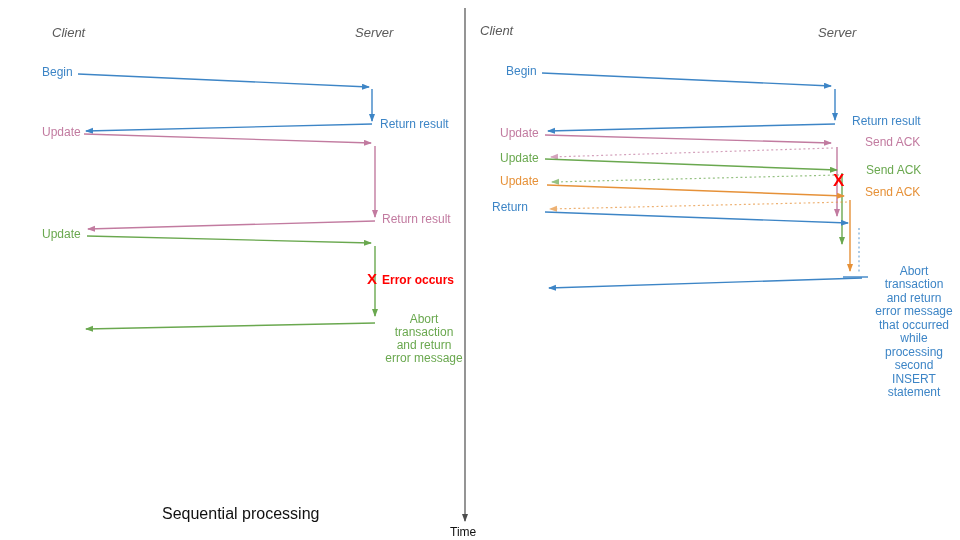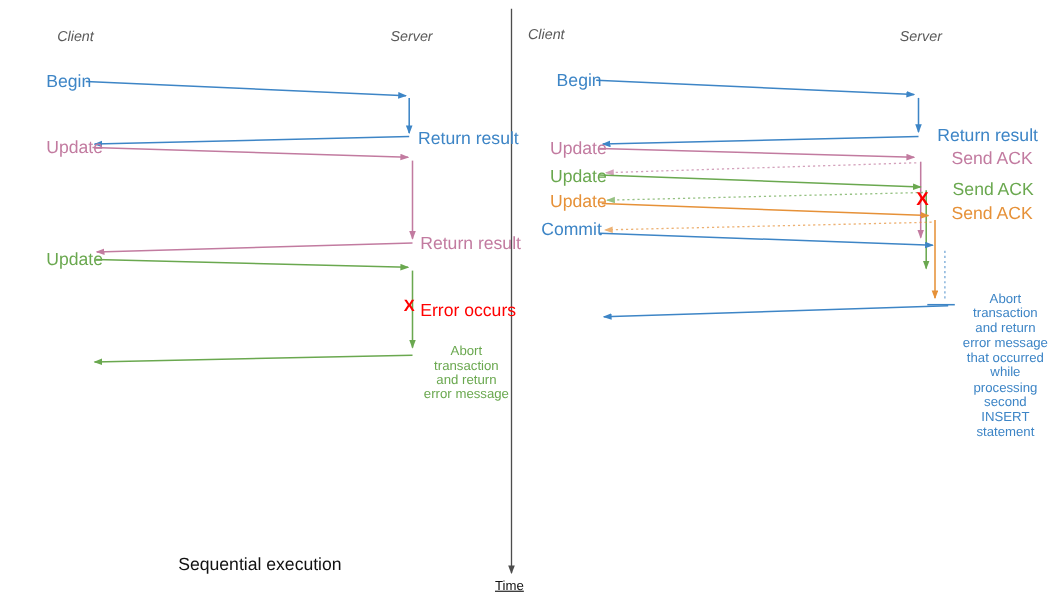--- a/index.html
+++ b/index.html
@@ -2,32 +2,32 @@
 <html style="--blue: #3d85c6; --pink: #c27ba0; --green: #6aa84f; --orange: #e69138; --red: #ff0000; --header-gray: #5a5a5a; --axis-gray: #4d4d4d; --text-black: #111111;"><head>
 <meta charset="utf-8">
 <style>
   html,body{margin:0;padding:0;background:#fff;}
   #canvas{
     position:relative;width:960px;height:540px;background:#ffffff;overflow:hidden;
     font-family:"Liberation Sans", sans-serif;
   }
   #diagram-svg{position:absolute;left:0;top:0;width:960px;height:540px;}
   .label{position:absolute;white-space:pre-line;line-height:1.08;}
-  .msg{font-size:16px;}
+  .msg{font-size:12px;}
   .hdr{font-size:13px;font-style:italic;color:var(--header-gray);}
   .caption{font-size:16px;color:var(--text-black);}
   .blue{color:var(--blue);}
   .pink{color:var(--pink);}
   .green{color:var(--green);}
   .orange{color:var(--orange);}
   .red{color:var(--red);}
   .xmark{font-weight:bold;font-size:15px;}
   .xmark-big{font-weight:bold;font-size:17px;}
   .abort{font-size:12px;line-height:1.08;text-align:center;}
-  .time-label{font-size:12px;color:var(--text-black);text-decoration:underline;}
+  .time-label{font-size:12px;color:var(--text-black);}
 </style>
 </head>
 <body>
 
 <div id="canvas">
 
   <svg id="diagram-svg" viewBox="0 0 960 540" xmlns="http://www.w3.org/2000/svg">
     <defs>
       <marker id="arr-blue" markerWidth="8" markerHeight="7" refX="7" refY="3" orient="auto" markerUnits="userSpaceOnUse">
         <path d="M0,0 L8,3 L0,6 z" style="fill:var(--blue)"></path>
@@ -85,45 +85,45 @@
   <div class="label hdr" style="left:52px;top:26px;">Client</div>
   <div class="label hdr" style="left:355px;top:26px;">Server</div>
 
   <div class="label msg blue" style="left:42px;top:66px;">Begin</div>
   <div class="label msg blue" style="left:380px;top:118px;">Return result</div>
   <div class="label msg pink" style="left:42px;top:126px;">Update</div>
   <div class="label msg pink" style="left:382px;top:213px;">Return result</div>
   <div class="label msg green" style="left:42px;top:228px;">Update</div>
 
   <div class="label red xmark" style="left:367px;top:271px;">X</div>
-  <div class="label msg red" style="left:382px;top:274px;">Error occurs</div>
+  <div class="label msg red" style="left:382px;top:274px;font-weight:bold;">Error occurs</div>
 
   <div class="label abort green" style="left:381px;top:313px;width:86px;">Abort
 transaction
 and return
 error message</div>
 
-  <div class="label caption" style="left:162px;top:505px;">Sequential execution</div>
+  <div class="label caption" style="left:162px;top:505px;">Sequential processing</div>
 
   <div class="label hdr" style="left:480px;top:24px;">Client</div>
   <div class="label hdr" style="left:818px;top:26px;">Server</div>
 
   <div class="label msg blue" style="left:506px;top:65px;">Begin</div>
   <div class="label msg blue" style="left:852px;top:115px;">Return result</div>
 
   <div class="label msg pink" style="left:500px;top:127px;">Update</div>
   <div class="label msg pink" style="left:865px;top:136px;">Send ACK</div>
 
   <div class="label msg green" style="left:500px;top:152px;">Update</div>
   <div class="label msg green" style="left:866px;top:164px;">Send ACK</div>
 
   <div class="label msg orange" style="left:500px;top:175px;">Update</div>
   <div class="label msg orange" style="left:865px;top:186px;">Send ACK</div>
 
-  <div class="label msg blue" style="left:492px;top:201px;">Commit</div>
+  <div class="label msg blue" style="left:492px;top:201px;">Return</div>
 
   <div class="label red xmark-big" style="left:833px;top:172px;">X</div>
 
   <div class="label abort blue" style="left:872px;top:265px;width:84px;line-height:1.12;">Abort
 transaction
 and return
 error message
 that occurred
 while
 processing

